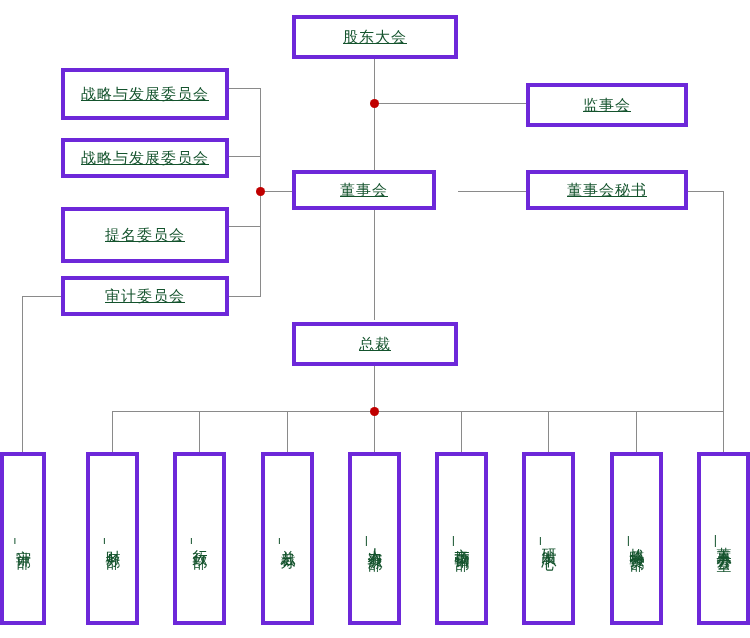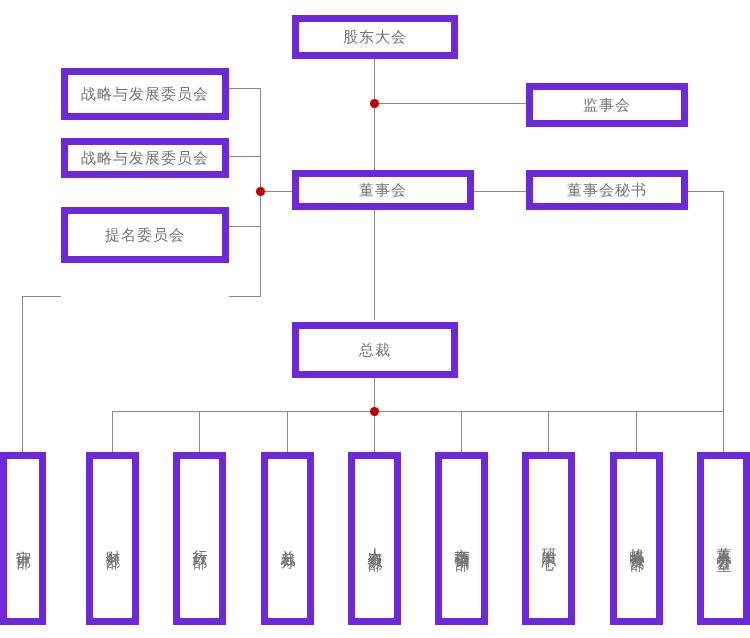--- a/index.html
+++ b/index.html
@@ -14,28 +14,29 @@
   #chart {
     position: relative;
     width: 750px;
     height: 638px;
     background: #ffffff;
     overflow: hidden;
   }
   .node {
     position: absolute;
     box-sizing: border-box;
-    border: 7px solid #6d28d9;
+    border: 4px solid #6d28d9;
     background: #ffffff;
-    color: #737373;
+    color: #14532d;
     display: flex;
     align-items: center;
     justify-content: center;
     text-align: center;
     z-index: 3;
+    text-decoration: underline;
   }
   .node.horiz {
     font-size: 15px;
     line-height: 1.2;
     letter-spacing: 1px;
   }
   .node.vert {
     writing-mode: vertical-rl;
     text-orientation: upright;
     font-size: 15px;
@@ -118,44 +119,47 @@
   <div class="dot" style="left:370px; top:407px;"></div>
 
   <div class="node horiz" style="left:292px; top:15px; width:166px; height:44px;">
     <span class="lbl">股东大会</span>
   </div>
 
   <div class="node horiz" style="left:526px; top:83px; width:162px; height:44px;">
     <span class="lbl">监事会</span>
   </div>
 
-  <div class="node horiz" style="left:292px; top:170px; width:182px; height:40px;">
+  <div class="node horiz" style="left:292px; top:170px; width:144px; height:40px;">
     <span class="lbl">董事会</span>
   </div>
 
   <div class="node horiz" style="left:526px; top:170px; width:162px; height:40px;align-items:center;">
     <span class="lbl">董事会秘书</span>
   </div>
 
-  <div class="node horiz" style="left:292px; top:322px; width:166px; height:56px;">
+  <div class="node horiz" style="left:292px; top:322px; width:166px; height:44px;">
     <span class="lbl">总裁</span>
   </div>
 
   <div class="node horiz" style="left:61px; top:68px; width:168px; height:52px;">
     <span class="lbl">战略与发展委员会</span>
   </div>
 
   <div class="node horiz" style="left:61px; top:138px; width:168px; height:40px;">
     <span class="lbl">战略与发展委员会</span>
   </div>
 
   <div class="node horiz" style="left:61px; top:207px; width:168px; height:56px;">
     <span class="lbl">提名委员会</span>
   </div>
 
+  <div class="node horiz" style="left:61px; top:276px; width:168px; height:40px;">
+    <span class="lbl">审计委员会</span>
+  </div>
 
   <div class="node vert" style="left:0px; top:452px; width:46px; height:173px;">
     <span class="lbl">审计部</span>
   </div>
 
   <div class="node vert" style="left:86px; top:452px; width:53px; height:173px;">
     <span class="lbl">财务部</span>
   </div>
 
   <div class="node vert" style="left:173px; top:452px; width:53px; height:173px;">

